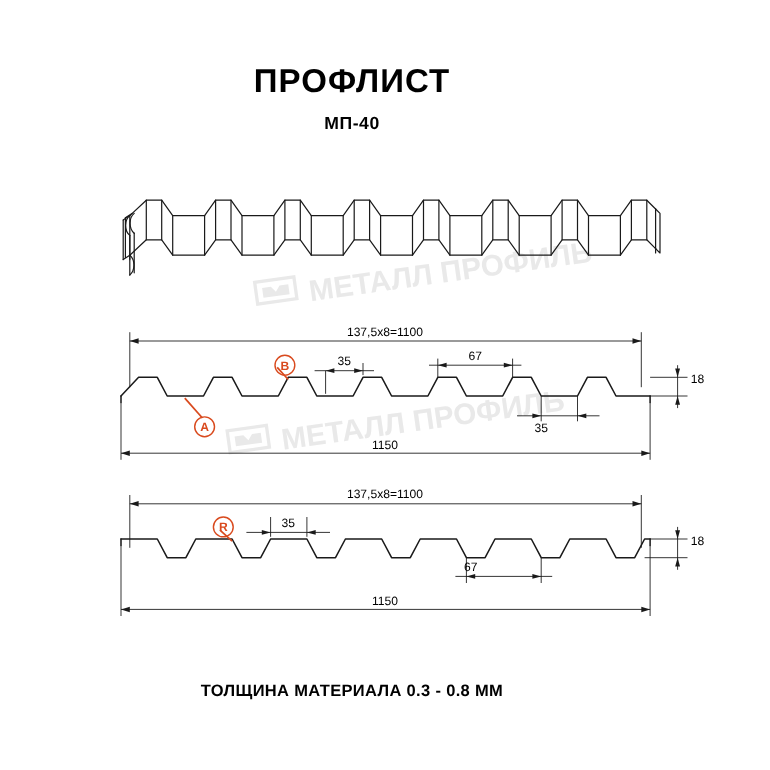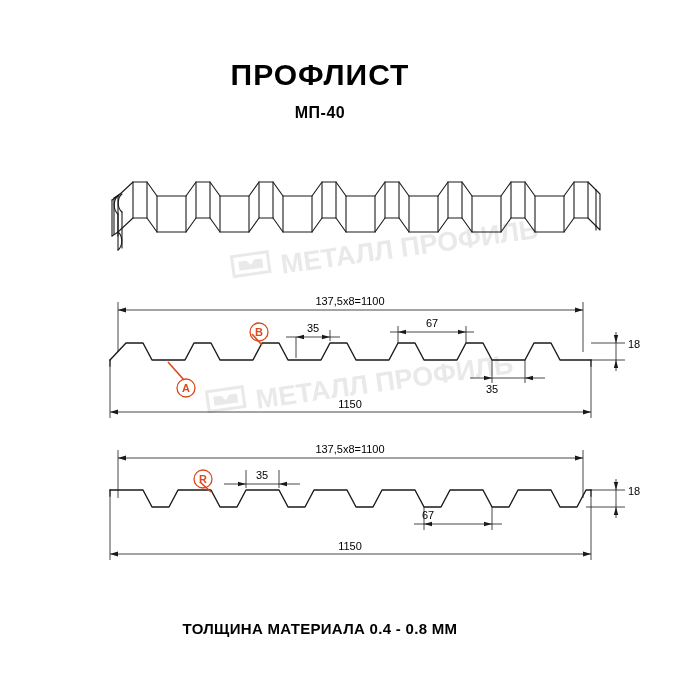--- a/index.html
+++ b/index.html
@@ -49,21 +49,21 @@
     font-family: "Liberation Sans", sans-serif;
   }
   .dim-text { font-size: 11px; fill: #000; }
   .wm-text  { font-family: "Liberation Sans", sans-serif; font-weight: bold; }
 </style>
 </head>
 <body>
 
 <div class="title" id="title-main">ПРОФЛИСТ</div>
 <div class="title" id="title-sub">МП-40</div>
-<div class="title" id="footer-note">ТОЛЩИНА МАТЕРИАЛА 0.4 - 0.8 ММ</div>
+<div class="title" id="footer-note">ТОЛЩИНА МАТЕРИАЛА 0.3 - 0.8 ММ</div>
 
 <svg id="sheet" viewBox="0 0 700 700" xmlns="http://www.w3.org/2000/svg">
 
   <g fill="#e9e9e9">
     <g transform="translate(380,250) rotate(-8)">
 
       <g transform="translate(-150,-16)">
         <path d="M2 22 L2 2 L38 2 L38 22 Z" fill="none" stroke="#e9e9e9" stroke-width="3"></path>
         <path d="M8 17 L8 8 L16 8 L20 13 L24 8 L32 8 L32 17 Z" fill="#e9e9e9"></path>
       </g>

